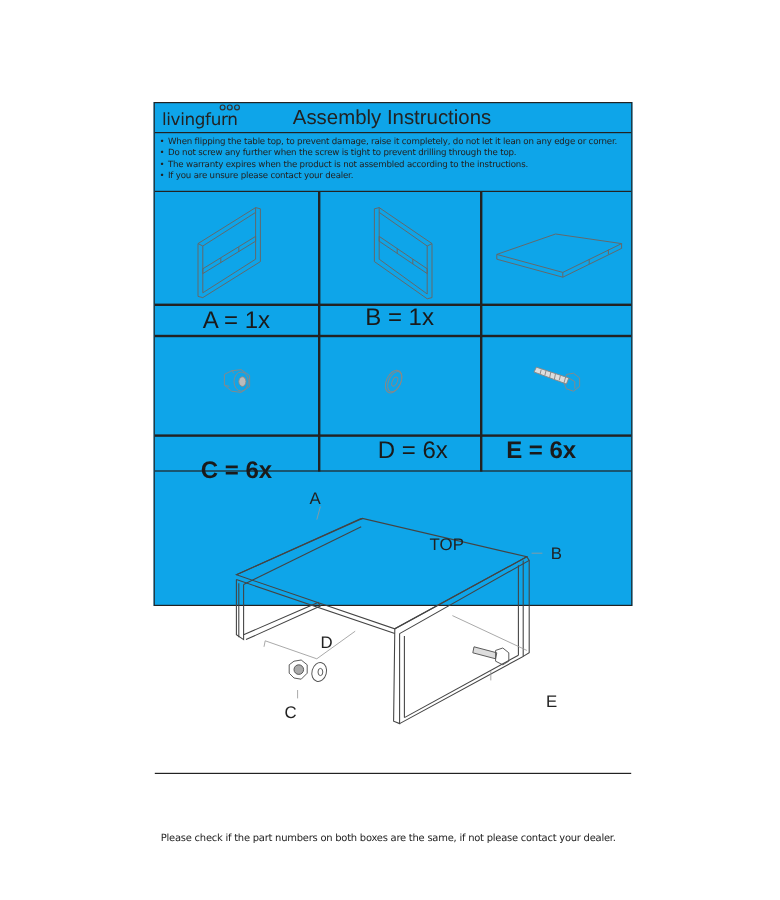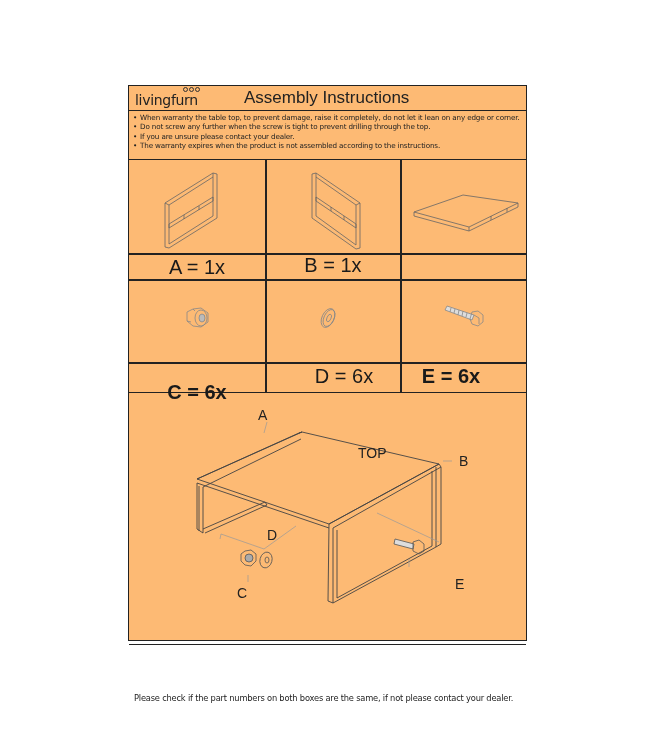--- a/index.html
+++ b/index.html
@@ -13,24 +13,24 @@
       position: relative;
       overflow: hidden;
       font-family: "Liberation Sans", sans-serif;
       color: #1a1a1a;
     }
     .sheet {
       position: absolute;
       left: 128px;
       top: 85px;
       width: 399px;
-      height: 556px;
+      height: 420px;
       border: 1.5px solid #222;
       box-sizing: border-box;
-      background: #fdba74;
+      background: #0ea5e9;
     }
     .header {
       position: absolute;
       left: 0; top: 0;
       width: 100%;
       height: 25px;
       border-bottom: 1.5px solid #222;
       box-sizing: border-box;
     }
     .logo {
@@ -157,24 +157,24 @@
           <span></span>
           <span></span>
           <span></span>
         </span>
       <span>livingfurn</span>
     </div>
     <div class="title">Assembly Instructions</div>
   </div>
 
   <div class="notes">
-    <div class="note">When warranty the table top, to prevent damage, raise it completely, do not let it lean on any edge or corner.</div>
+    <div class="note">When flipping the table top, to prevent damage, raise it completely, do not let it lean on any edge or corner.</div>
     <div class="note">Do not screw any further when the screw is tight to prevent drilling through the top.</div>
+    <div class="note">The warranty expires when the product is not assembled according to the instructions.</div>
     <div class="note">If you are unsure please contact your dealer.</div>
-    <div class="note">The warranty expires when the product is not assembled according to the instructions.</div>
   </div>
 
   <div class="grid">
     <div class="vline" style="left:136px; top:0; height:233px;"></div>
     <div class="vline" style="left:271px; top:0; height:233px;"></div>
     <div class="hline" style="top:93px;"></div>
     <div class="hline" style="top:119px;"></div>
     <div class="hline" style="top:202px;"></div>
 
     <div class="cell" style="left:0; top:0; width:136px; height:93px;">

